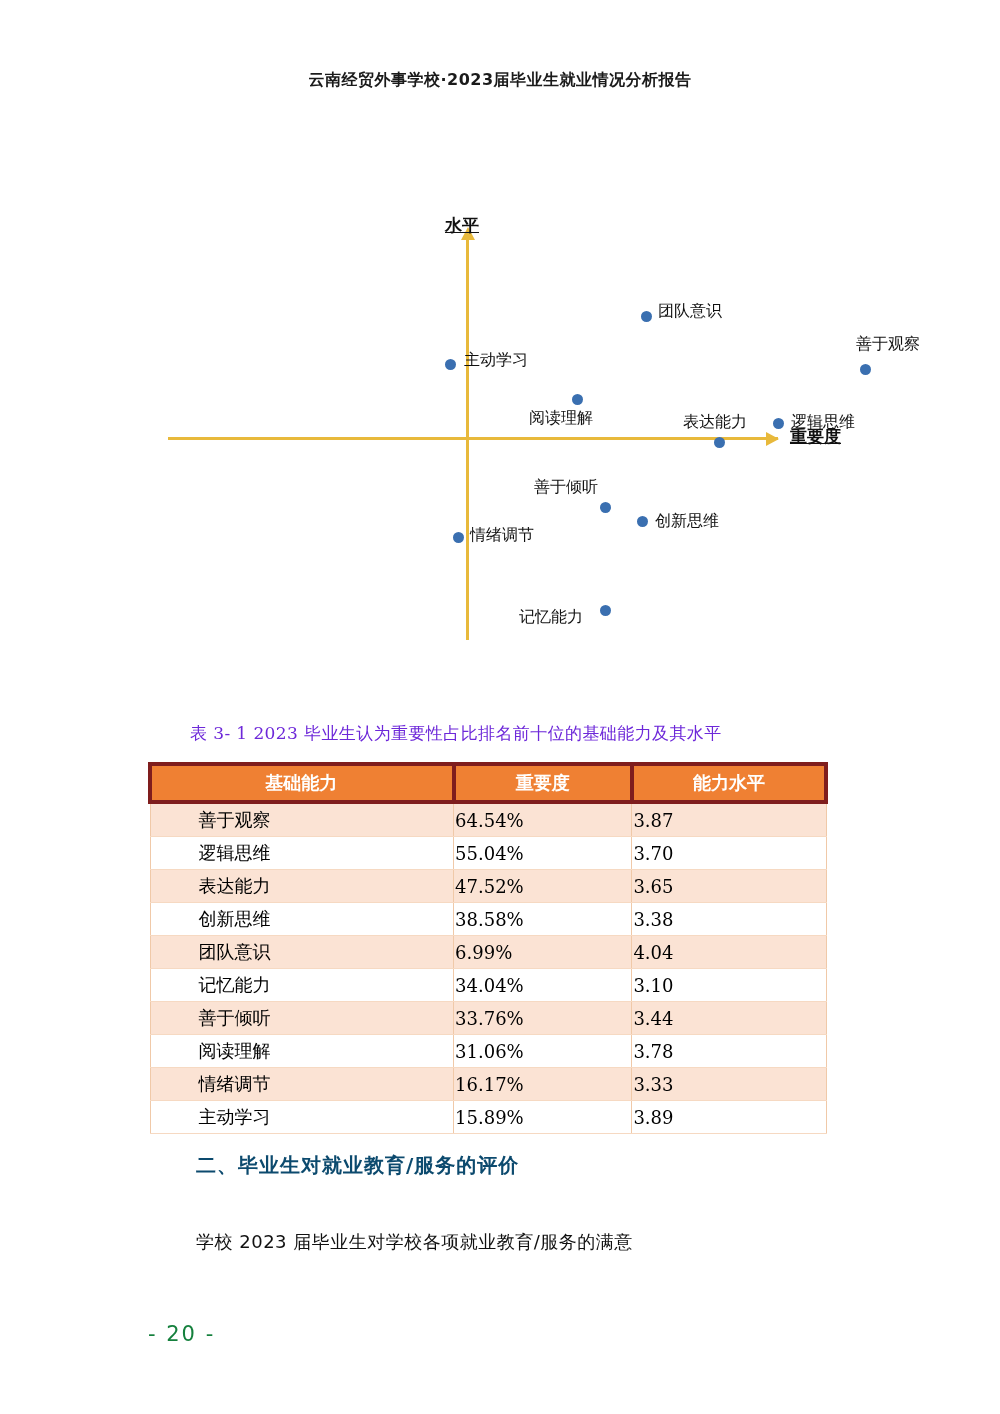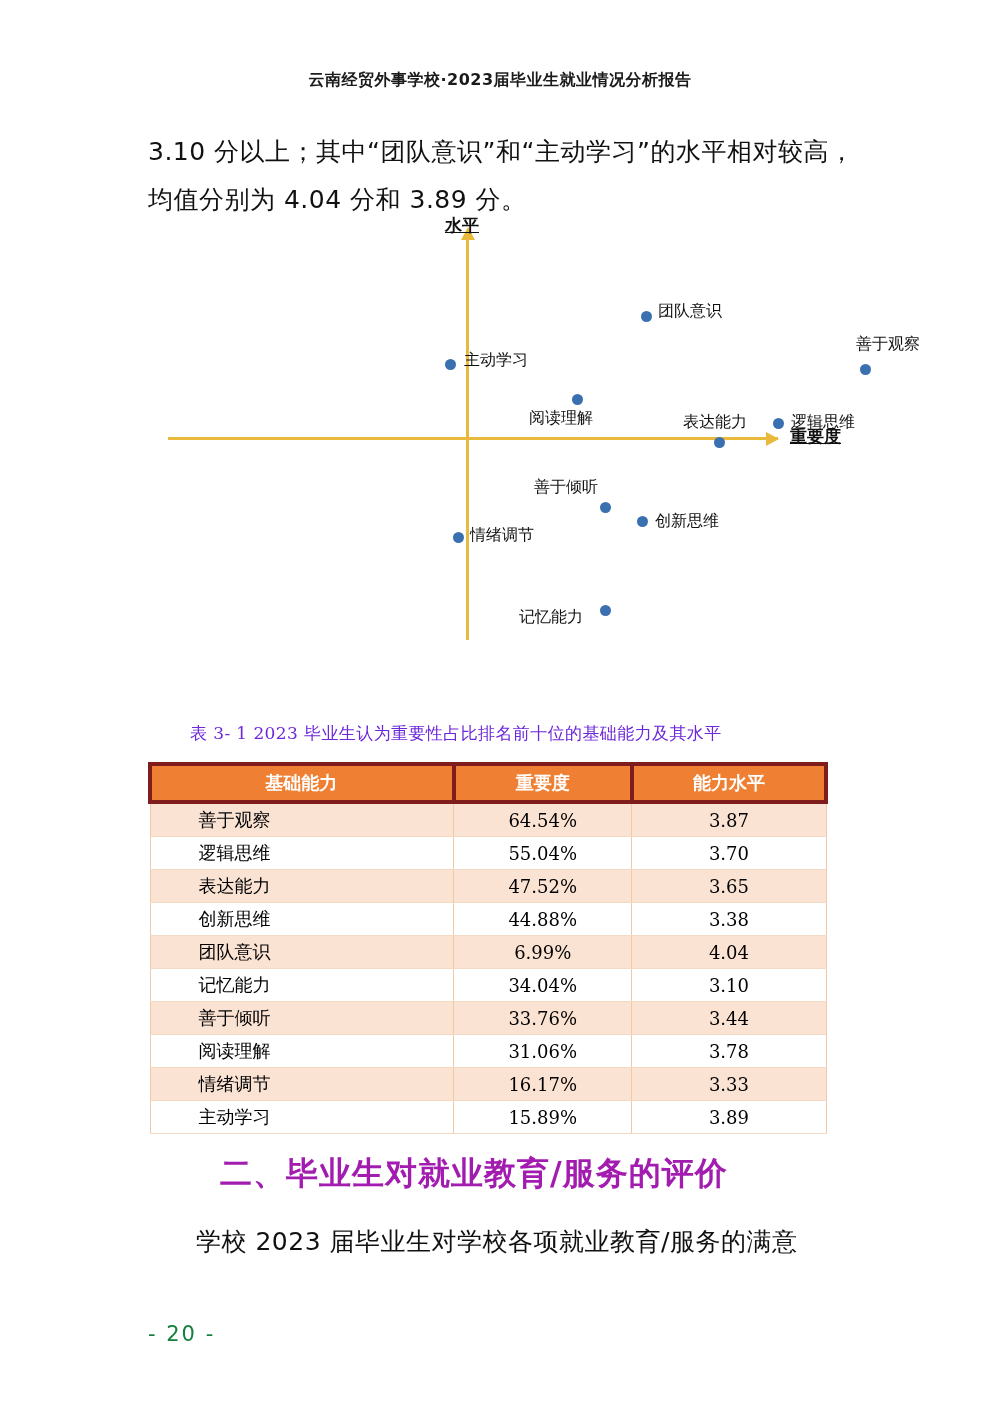--- a/index.html
+++ b/index.html
@@ -155,62 +155,59 @@
     height: 32px;
     font-size: 18px;
     border: 4px solid #7f1d1d;
   }
   table.data-table td {
     height: 30px;
     border-left: 1px solid #f0c9a8;
     border-right: 1px solid #f0c9a8;
     border-top: 1px solid #f6d9c2;
     border-bottom: 1px solid #f6d9c2;
-    text-align: center;
   }
   table.data-table tr.odd td { background: #fbe3d4; }
   table.data-table tr.even td { background: #ffffff; }
   table.data-table td.col-name { text-align: left; padding-left: 48px; }
   table.data-table th.col-name-h { padding-left: 0px; }
 
   .section-heading {
     position: absolute;
     left: 196px;
     top: 1152px;
     font-family: "DejaVu Sans", sans-serif;
-    font-size: 32px;
+    font-size: 20px;
     font-weight: bold;
-    color: #a21caf;
+    color: #0c4a6e;
     letter-spacing: 1px;
-    margin-left: 24px;
   }
   #para-section {
     top: 1218px;
     left: 196px;
     width: 680px;
-    font-size: 25px;
+    font-size: 18px;
   }
   .page-number {
     position: absolute;
     left: 148px;
     top: 1322px;
     font-family: "DejaVu Sans", sans-serif;
     font-size: 21px;
     color: #15803d;
     letter-spacing: 2px;
   }
 </style>
 </head>
 <body>
 
 <div class="page">
 
   <div class="header">云南经贸外事学校·2023届毕业生就业情况分析报告</div>
 
-  <div class="body-text" id="para-intro">3.10 分以上；其中“团队意识”和“主动学习”的水平相对较高，均值分别为 4.04 分和 3.89 分。</div>
 
   <div class="chart-area">
     <div class="axis-x"></div>
     <div class="axis-y"></div>
     <div class="axis-label" id="axis-label-y">水平</div>
     <div class="axis-label" id="axis-label-x">重要度</div>
     <div id="chart-points">
         <div class="pt" style="left: 493px; top: 89px;"></div>
         <div class="pt-label" style="left: 510px; top: 79px;">团队意识</div>
         <div class="pt" style="left: 712px; top: 142px;"></div>
@@ -256,21 +253,21 @@
           <td>55.04%</td>
           <td>3.70</td>
         </tr>
         <tr class="odd">
           <td class="col-name">表达能力</td>
           <td>47.52%</td>
           <td>3.65</td>
         </tr>
         <tr class="even">
           <td class="col-name">创新思维</td>
-          <td>44.88%</td>
+          <td>38.58%</td>
           <td>3.38</td>
         </tr>
         <tr class="odd">
           <td class="col-name">团队意识</td>
           <td>6.99%</td>
           <td>4.04</td>
         </tr>
         <tr class="even">
           <td class="col-name">记忆能力</td>
           <td>34.04%</td>

